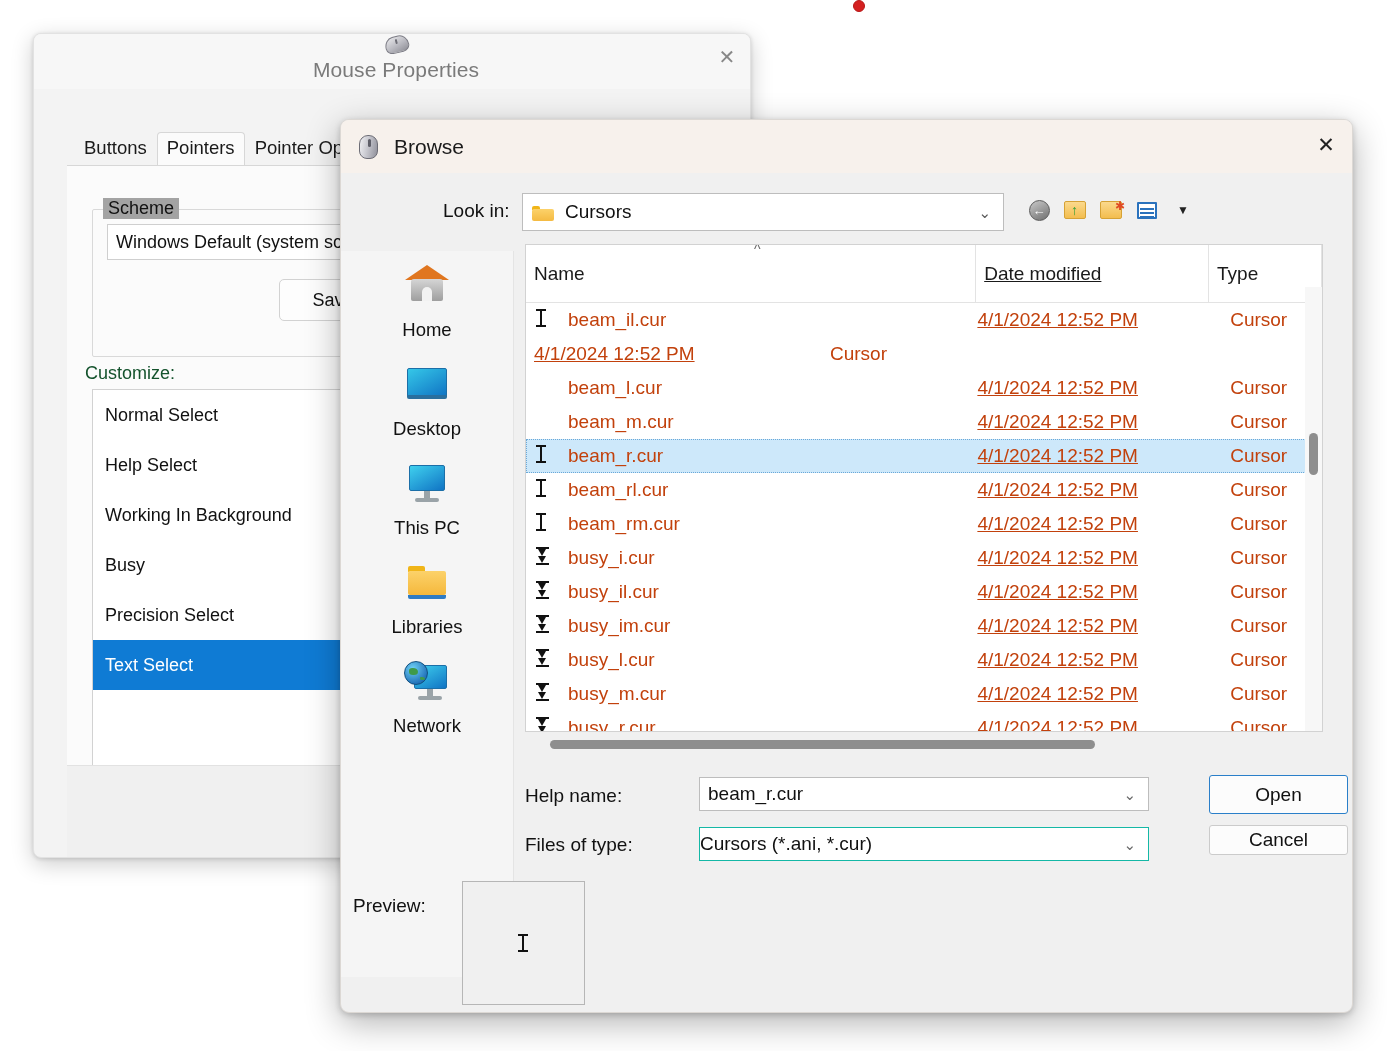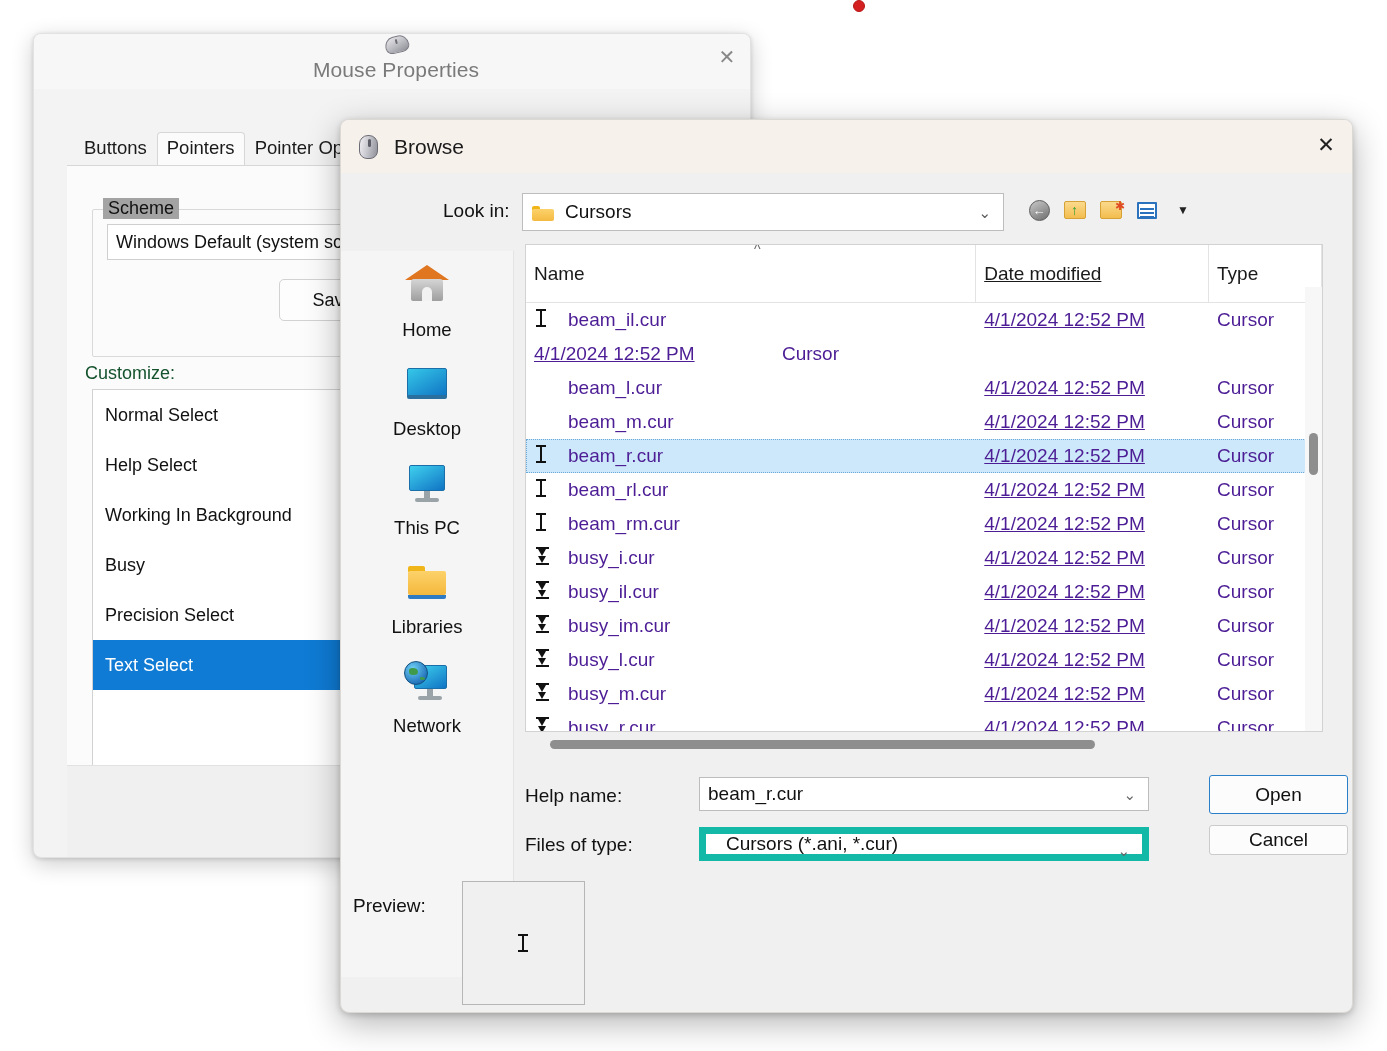--- a/index.html
+++ b/index.html
@@ -188,22 +188,23 @@
     padding-left: 8px; border-right: 1px solid #e3e3e3; position: relative;
   }
   #fl-header .sort-caret {
     position: absolute; left: 228px; top: -4px; font-size: 14px; color: #666;
   }
   .c-name { width: 480px; }
   .c-date { width: 248px; text-decoration: underline; }
   .c-type { width: 120px; }
   #fl-rows { position: relative; }
   #fl-rows .frow {
-    display: flex; height: 34px; align-items: center; font-size: 19px; color: #4c1d95;
+    display: flex; height: 34px; align-items: center; font-size: 19px; color: #c2410c;
     cursor: default;
+    gap: 48px;
   }
   #fl-rows .frow.sel {
     background: #cde8fa; outline: 1px dotted #6aa8d8; outline-offset: -1px;
   }
   #fl-rows .frow .cell { display: flex; align-items: center; height: 100%; }
   #fl-rows .frow .cell.c-name { padding-left: 10px; gap: 12px; }
   #fl-rows .frow .cell.c-date { padding-left: 8px; }
   #fl-rows .frow .cell.c-type { padding-left: 8px; }
   .ficon { width: 20px; height: 22px; position: relative; flex: 0 0 20px; }
 
@@ -229,22 +230,22 @@
   
   #fname-label { position: absolute; left: 184px; top: 665px; font-size: 19px; color: #111; }
   #ftype-label { position: absolute; left: 184px; top: 714px; font-size: 19px; color: #111; }
   #fname-input {
     position: absolute; left: 358px; top: 657px; width: 450px; height: 34px;
     background: #fff; border: 1px solid #bdbdbd; font-size: 19px; color: #111;
     display: flex; align-items: center; padding-left: 8px; cursor: text;
   }
   #ftype-input {
     position: absolute; left: 358px; top: 707px; width: 450px; height: 34px;
-    background: #fff; border: 7px solid #14b8a6; font-size: 19px; color: #111;
-    display: flex; align-items: center; padding-left: 20px; cursor: pointer;
+    background: #fff; border: 1px solid #14b8a6; font-size: 19px; color: #111;
+    display: flex; align-items: center; padding-left: 0; cursor: pointer;
   }
   .fld-chev { position: absolute; right: 12px; top: 8px; font-size: 15px; color: #666; }
   #open-btn {
     position: absolute; left: 868px; top: 655px; width: 139px; height: 39px;
     background: #fcfcfc; border: 1px solid #2a7fc9; border-radius: 3px;
     display: flex; align-items: center; justify-content: center;
     font-size: 19px; color: #111; cursor: pointer;
   }
   #cancel-btn {
     position: absolute; left: 868px; top: 705px; width: 139px; height: 30px;

